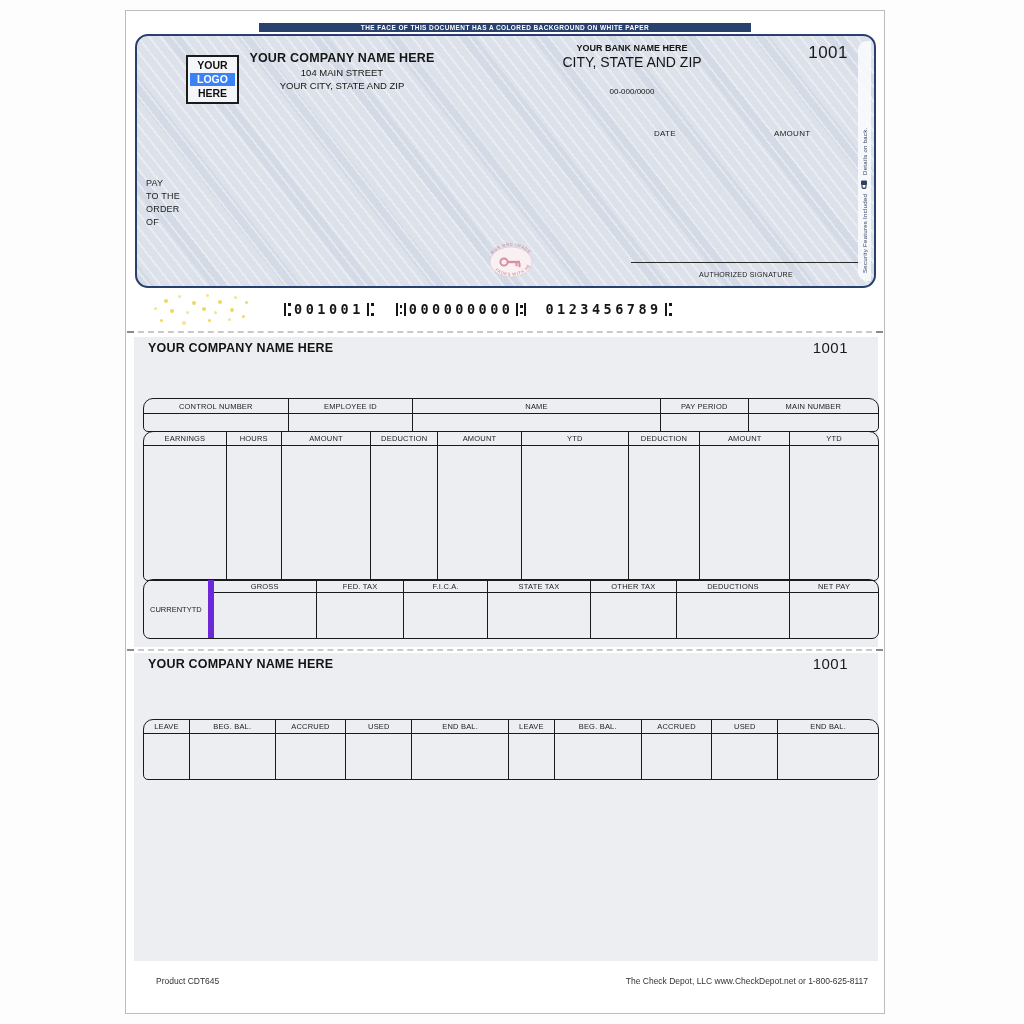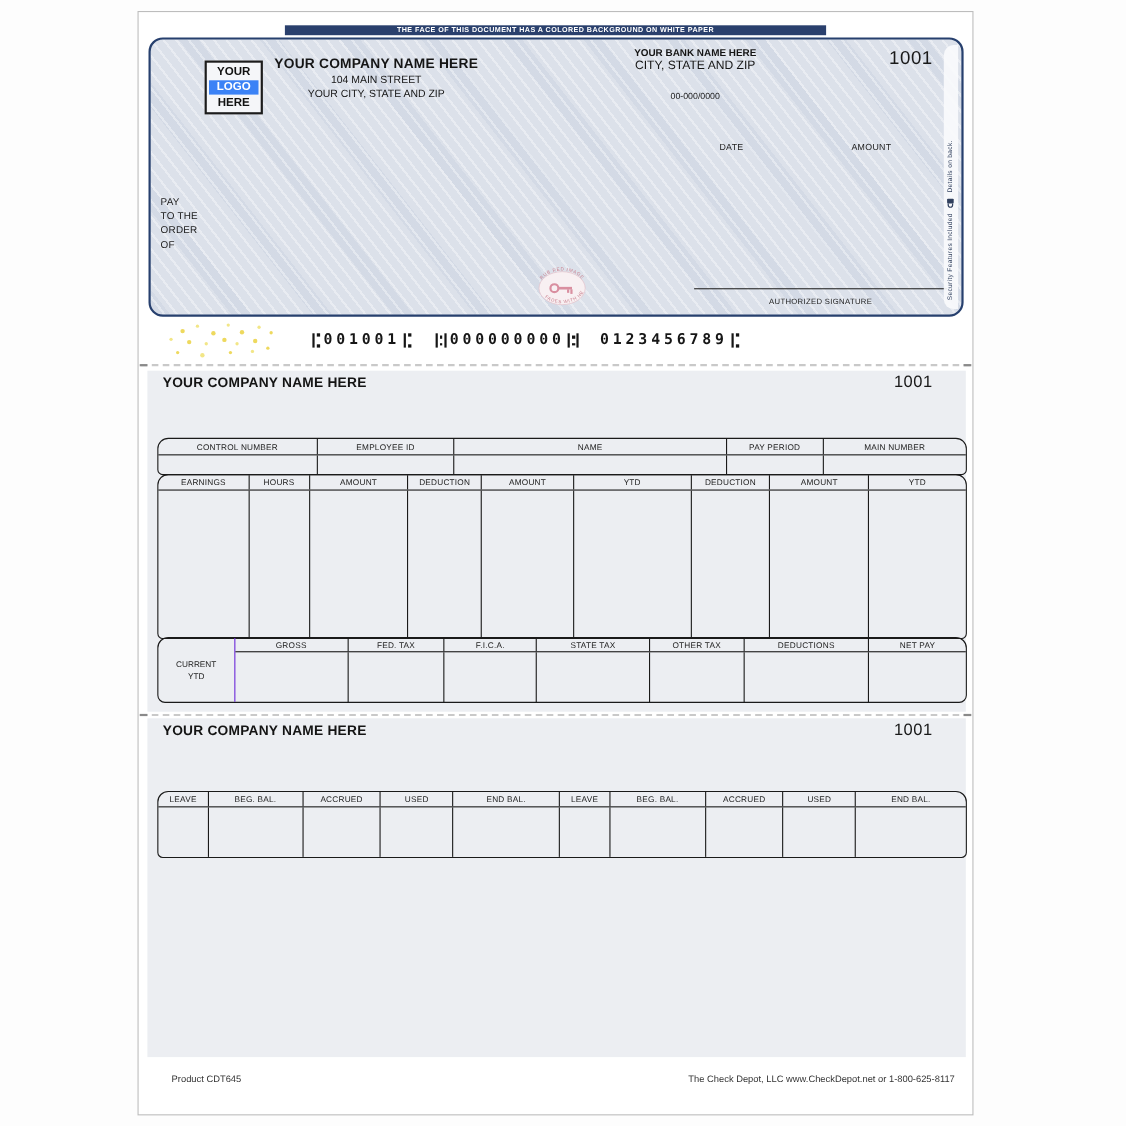--- a/index.html
+++ b/index.html
@@ -17,21 +17,21 @@
                           repeating-linear-gradient(52deg,rgba(196,205,221,.35) 0 14px,rgba(196,205,221,0) 14px 58px);}
   .logo-box{position:absolute;left:49px;top:19px;width:53px;height:49px;border:2px solid #1c1c1c;background:#f5f6f9;
             box-sizing:border-box;display:flex;flex-direction:column;justify-content:space-between;padding:2px;}
   .logo-box span{display:block;text-align:center;font-weight:bold;font-size:10.5px;line-height:13px;color:#111;}
   .logo-box .logo-mid{background:#3b82f6;color:#ffffff;}
   .company-block{position:absolute;left:100px;top:15px;width:210px;text-align:center;color:#151515;}
   .company-name{font-size:12.5px;font-weight:bold;letter-spacing:.2px;}
   .company-line{font-size:9.5px;margin-top:2px;}
   .bank-block{position:absolute;left:410px;top:7px;width:170px;text-align:center;color:#151515;}
   .bank-name{font-size:9px;font-weight:bold;}
-  .bank-line{font-size:11px;margin-top:1px;}
+  .bank-line{font-size:14px;margin-top:1px;}
   .bank-fraction{font-size:8px;margin-top:17px;}
   .check-number{position:absolute;right:26px;top:7px;font-size:17px;color:#1a1a1a;letter-spacing:.5px;}
   .date-label{position:absolute;left:517px;top:93px;font-size:8px;color:#222;letter-spacing:.3px;}
   .amount-label{position:absolute;left:637px;top:93px;font-size:8px;color:#222;letter-spacing:.3px;}
   .pay-block{position:absolute;left:9px;top:141px;font-size:9px;line-height:13px;color:#1d1d1d;letter-spacing:.2px;}
   .seal{position:absolute;left:340px;top:197px;}
   .signature{position:absolute;left:494px;top:226px;width:230px;border-top:1.4px solid #2a2a2a;text-align:center;}
   .signature span{font-size:7px;color:#222;letter-spacing:.3px;display:inline-block;margin-top:2px;}
   .strip{position:absolute;right:3px;top:5px;bottom:5px;width:13px;background:rgba(248,250,252,.92);border-radius:0 9px 9px 0;
          writing-mode:vertical-rl;transform:rotate(180deg);display:flex;align-items:center;justify-content:flex-start;
@@ -71,21 +71,21 @@
   .tbl{position:absolute;left:9px;width:736px;box-sizing:border-box;border:1.3px solid #1a1a1a;display:flex;flex-direction:column;background:transparent;}
   .trow{display:flex;width:100%;box-sizing:border-box;}
   .thead{border-bottom:1px solid #1a1a1a;}
   .tcell{box-sizing:border-box;border-right:1px solid #1a1a1a;text-align:center;font-size:7.5px;color:#1c1c1c;
          display:flex;align-items:center;justify-content:center;letter-spacing:.2px;}
   .tcell:last-child{border-right:none;}
   .r10{border-radius:10px 10px 5px 5px;}
   .info-tbl{top:61px;} .info-tbl .thead .tcell{height:14px;} .info-tbl .tbody .tcell{height:17px;}
   .earn-tbl{top:94px;} .earn-tbl .thead .tcell{height:13px;} .earn-tbl .tbody .tcell{height:134px;}
   .ytd-tbl{top:242px;flex-direction:row;height:60px;border-radius:10px 10px 7px 7px;}
-  .ytd-label{width:9.5%;border-right:1px solid #6d28d9;display:flex;flex-direction:column;align-items:center;justify-content:center;
+  .ytd-label{width:9.5%;border-right:6px solid #6d28d9;display:flex;flex-direction:row;align-items:center;justify-content:center;
              font-size:7.5px;color:#1c1c1c;line-height:11px;box-sizing:border-box;}
   .ytd-right{width:90.5%;display:flex;flex-direction:column;}
   .ytd-right .thead .tcell{height:12px;} .ytd-right .tbody .tcell{height:46px;}
   .leave-tbl{top:66px;} .leave-tbl .thead .tcell{height:13px;} .leave-tbl .tbody .tcell{height:45px;}
 
   
   .ci0{width:19.7%;} .ci1{width:17.0%;} .ci2{width:33.7%;} .ci3{width:12.0%;} .ci4{width:17.6%;}
   .ce0{width:11.28%;} .ce1{width:7.47%;} .ce2{width:12.23%;} .ce3{width:9.10%;} .ce4{width:11.41%;}
   .ce5{width:14.54%;} .ce6{width:9.78%;} .ce7{width:12.23%;} .ce8{width:11.96%;}
   .cy0{width:15.5%;} .cy1{width:13.2%;} .cy2{width:12.6%;} .cy3{width:15.5%;} .cy4{width:12.9%;} .cy5{width:17.1%;} .cy6{width:13.2%;}

